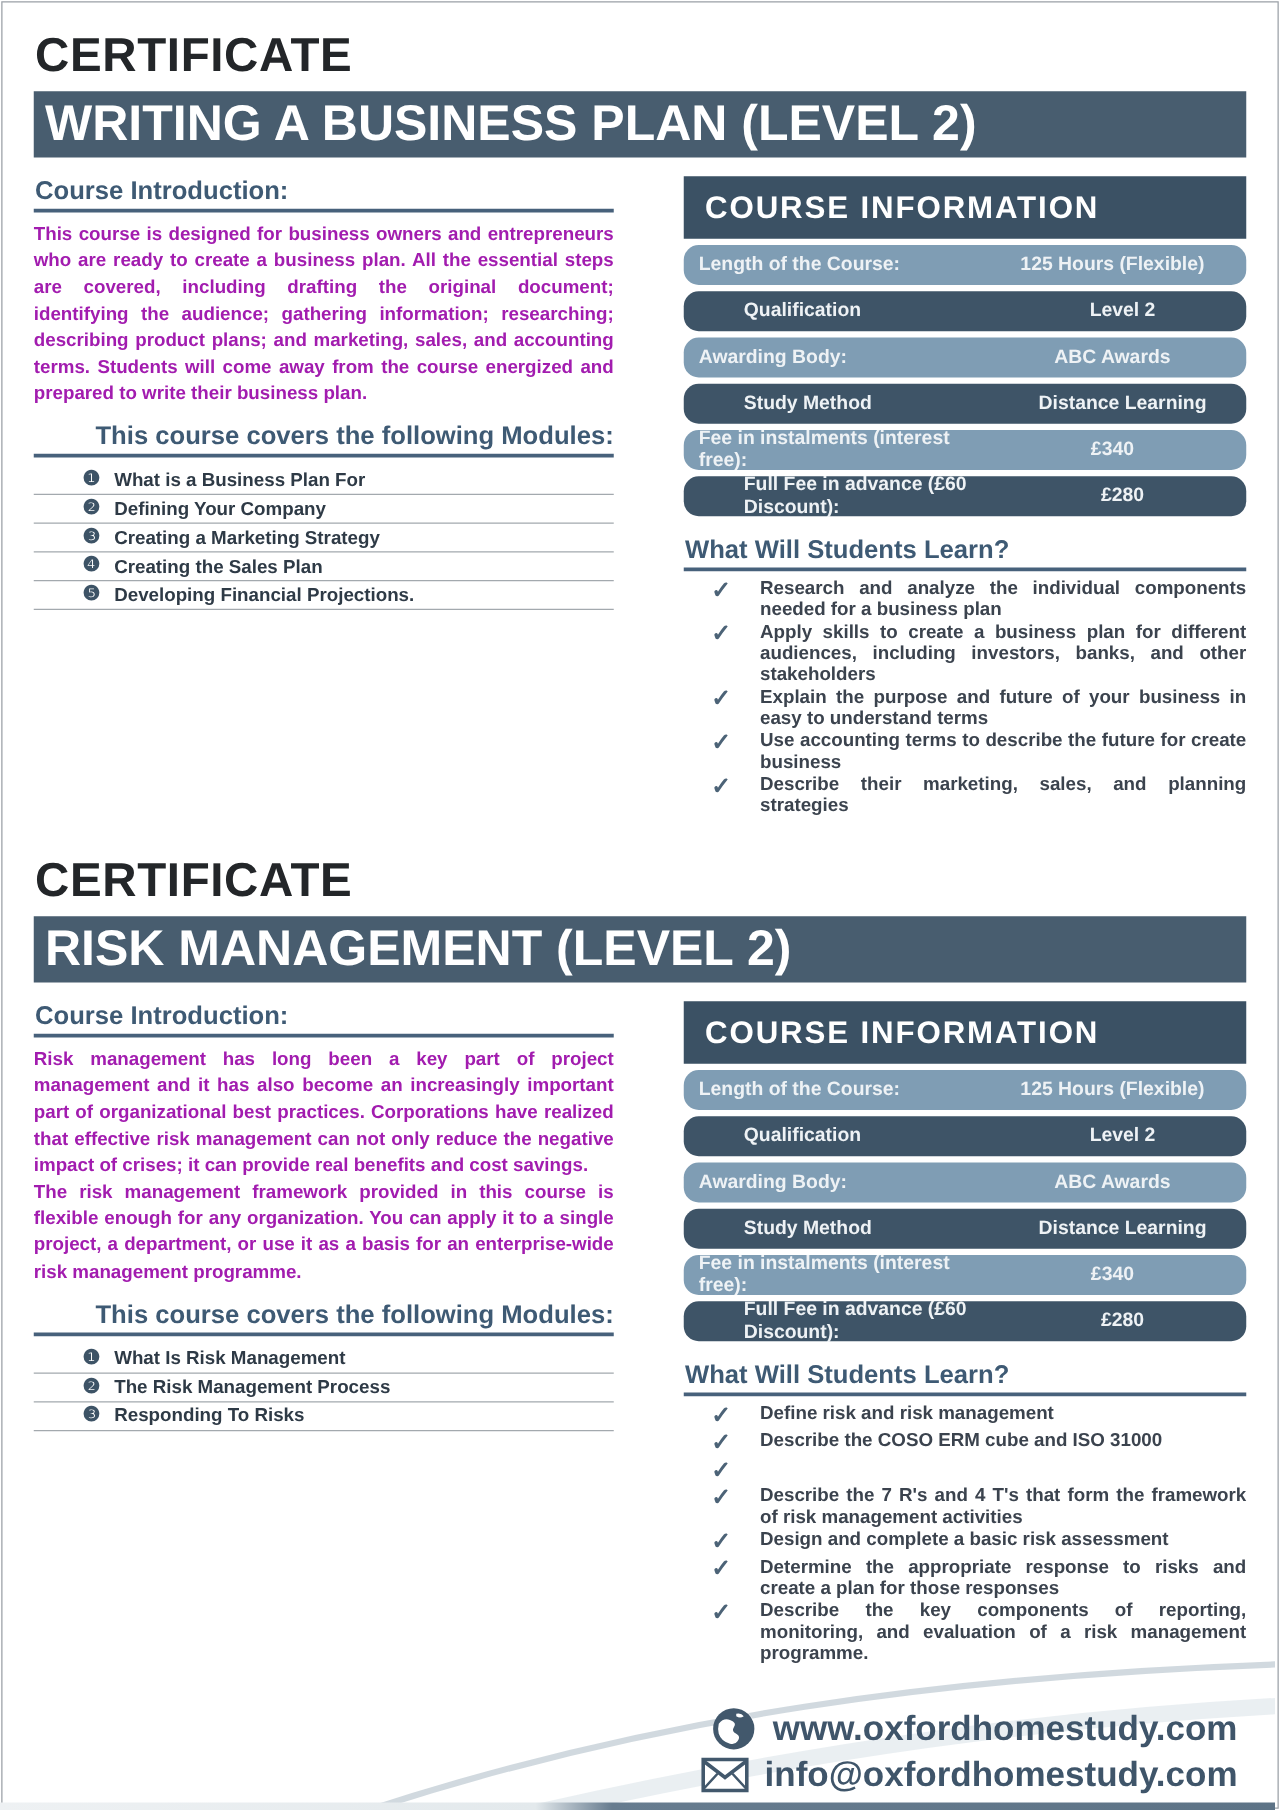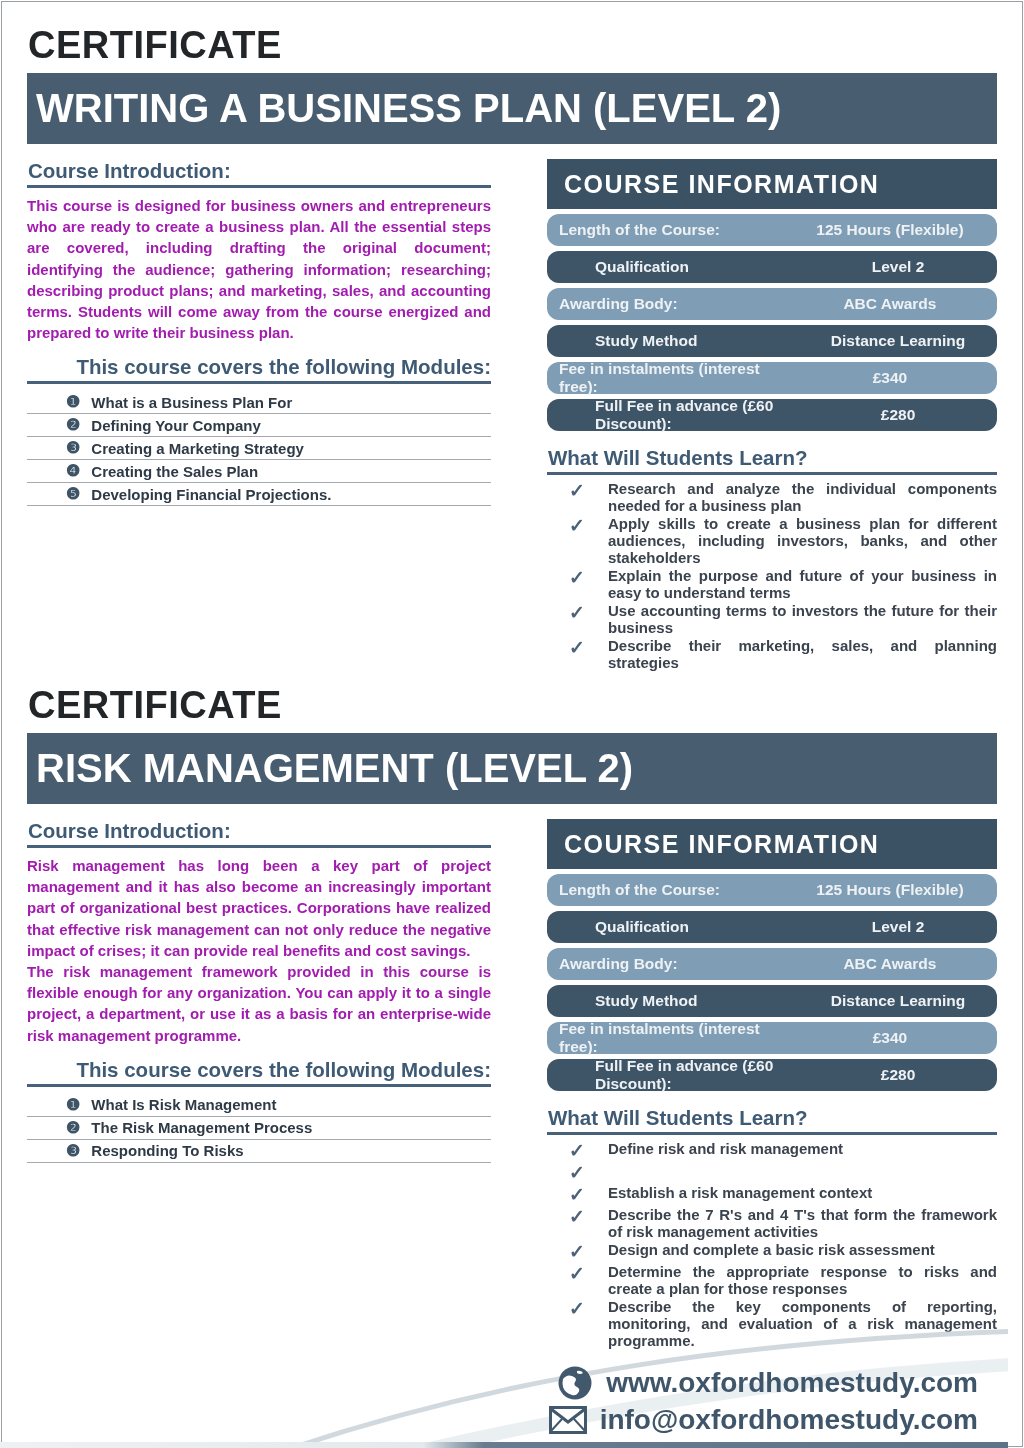--- a/index.html
+++ b/index.html
@@ -10,21 +10,21 @@
   .frame { position:absolute; inset:1px; border:1.5px solid #9aa0a6; pointer-events:none; }
 
   .section { position:absolute; left:27px; right:27px; }
   #sec1 { top:26px; }
   #sec2 { top:686px; }
 
   .kicker {
     font-size:38px; font-weight:800; color:#232629; letter-spacing:.5px;
     margin:0 0 9px 1px; line-height:1;
   }
-  .banner { background:#485d6f; height:71px; display:flex; align-items:center; padding-left:9px; }
+  .banner { background:#485d6f; height:53px; display:flex; align-items:center; padding-left:9px; }
   .banner span { color:#ffffff; font-weight:800; font-size:40px; letter-spacing:0; white-space:nowrap; }
 
   .cols { display:grid; grid-template-columns:464px 1fr; column-gap:56px; margin-top:15px; }
 
   .h {
     font-size:20.5px; font-weight:700; color:#3e5a74;
     border-bottom:3px solid #47617b; padding:0 0 2px 1px; margin:0 0 7px 0;
   }
   .intro p {
     margin:0; font-size:15px; font-weight:600; color:#a21caf;
@@ -55,21 +55,21 @@
   .learn li { display:flex; align-items:flex-start; margin-bottom:1px; }
   .learn .check {
     flex:0 0 26px; margin-left:17px; margin-right:18px; text-align:center;
     color:#4c6377; font-size:19px; font-weight:700; line-height:20px; padding-top:1px;
   }
   .learn .txt {
     flex:1; font-size:15px; font-weight:700; color:#3b434e;
     line-height:17px; text-align:justify;
   }
 
-  #footer { position:absolute; left:0; right:16px; bottom:0; height:132px; }
+  #footer { position:absolute; left:0; right:4px; bottom:0; height:132px; }
   #footer .swoosh { position:absolute; inset:0; width:100%; height:100%; }
   .contacts {
     position:absolute; right:30px; bottom:12px; display:flex; flex-direction:column;
     align-items:flex-end; gap:3px;
   }
   .contact-row { display:flex; align-items:center; gap:13px; }
   .contact-row .ctxt { font-size:28px; font-weight:700; color:#3f556a; line-height:1.15; white-space:nowrap; }
   .bottombar {
     position:absolute; left:0; right:0; bottom:0; height:6px;
     background:linear-gradient(to right, #eef1f3 0%, #e3e9ec 42%, #677c8f 48%, #5d7386 100%);
@@ -150,21 +150,21 @@
         <li>
           <span class="check">✓</span>
           <span class="txt">Apply skills to create a business plan for different audiences, including investors, banks, and other stakeholders</span>
         </li>
         <li>
           <span class="check">✓</span>
           <span class="txt">Explain the purpose and future of your business in easy to understand terms</span>
         </li>
         <li>
           <span class="check">✓</span>
-          <span class="txt">Use accounting terms to investors the future for their business</span>
+          <span class="txt">Use accounting terms to describe the future for create business</span>
         </li>
         <li>
           <span class="check">✓</span>
           <span class="txt">Describe their marketing, sales, and planning strategies</span>
         </li>
       </ul>
     </div>
   </div>
 </section>
 
@@ -223,24 +223,24 @@
         <span class="val">£280</span>
       </div>
       <h2 class="h learn-h">What Will Students Learn?</h2>
       <ul class="learn">
         <li>
           <span class="check">✓</span>
           <span class="txt">Define risk and risk management</span>
         </li>
         <li>
           <span class="check">✓</span>
-        </li>
-        <li>
-          <span class="check">✓</span>
-          <span class="txt">Establish a risk management context</span>
+          <span class="txt">Describe the COSO ERM cube and ISO 31000</span>
+        </li>
+        <li>
+          <span class="check">✓</span>
         </li>
         <li>
           <span class="check">✓</span>
           <span class="txt">Describe the 7 R's and 4 T's that form the framework of risk management activities</span>
         </li>
         <li>
           <span class="check">✓</span>
           <span class="txt">Design and complete a basic risk assessment</span>
         </li>
         <li>

